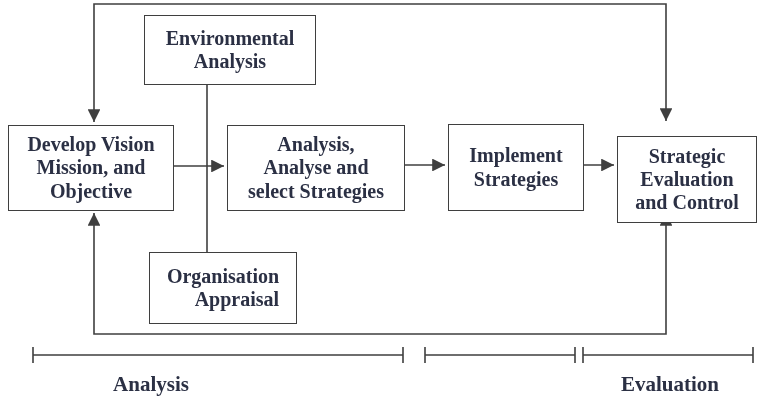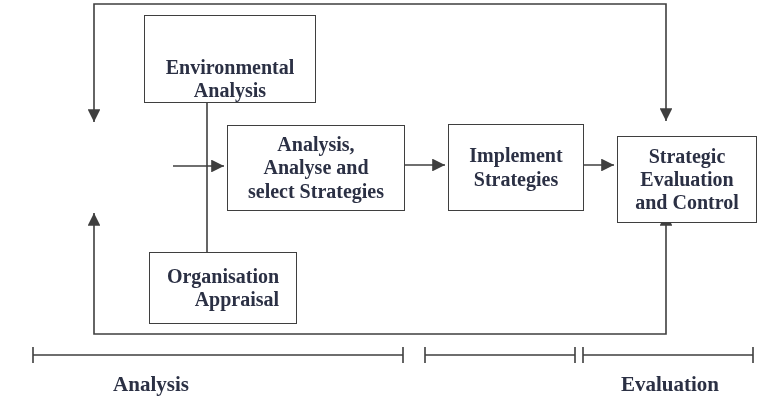--- a/index.html
+++ b/index.html
@@ -78,25 +78,30 @@
     <path d="M 405 165 L 445 165" marker-end="url(#arrowhead)"></path>
     <path d="M 574 165 L 614 165" marker-end="url(#arrowhead)"></path>
 
     <path d="M 207 84 L 207 252"></path>
 
     <path d="M 33 347 V 363 M 33 355 H 403 M 403 347 V 363"></path>
     <path d="M 425 347 V 363 M 425 355 H 575 M 575 347 V 363"></path>
     <path d="M 583 347 V 363 M 583 355 H 753 M 753 347 V 363"></path>
   </svg>
 
-  <div class="box" style="left:144px; top:15px; width:172px; height:88px;align-items:flex-end;">
+  <div class="box" style="left:144px; top:15px; width:172px; height:70px;">
     <span class="label">Environmental
 Analysis</span>
   </div>
 
+  <div class="box" style="left:8px; top:125px; width:166px; height:86px;">
+    <span class="label">Develop Vision
+Mission, and
+Objective</span>
+  </div>
 
   <div class="box" style="left:227px; top:125px; width:178px; height:86px;">
     <span class="label">Analysis,
 Analyse and
 select Strategies</span>
   </div>
 
   <div class="box" style="left:448px; top:124px; width:136px; height:87px;">
     <span class="label">Implement
 Strategies</span>

